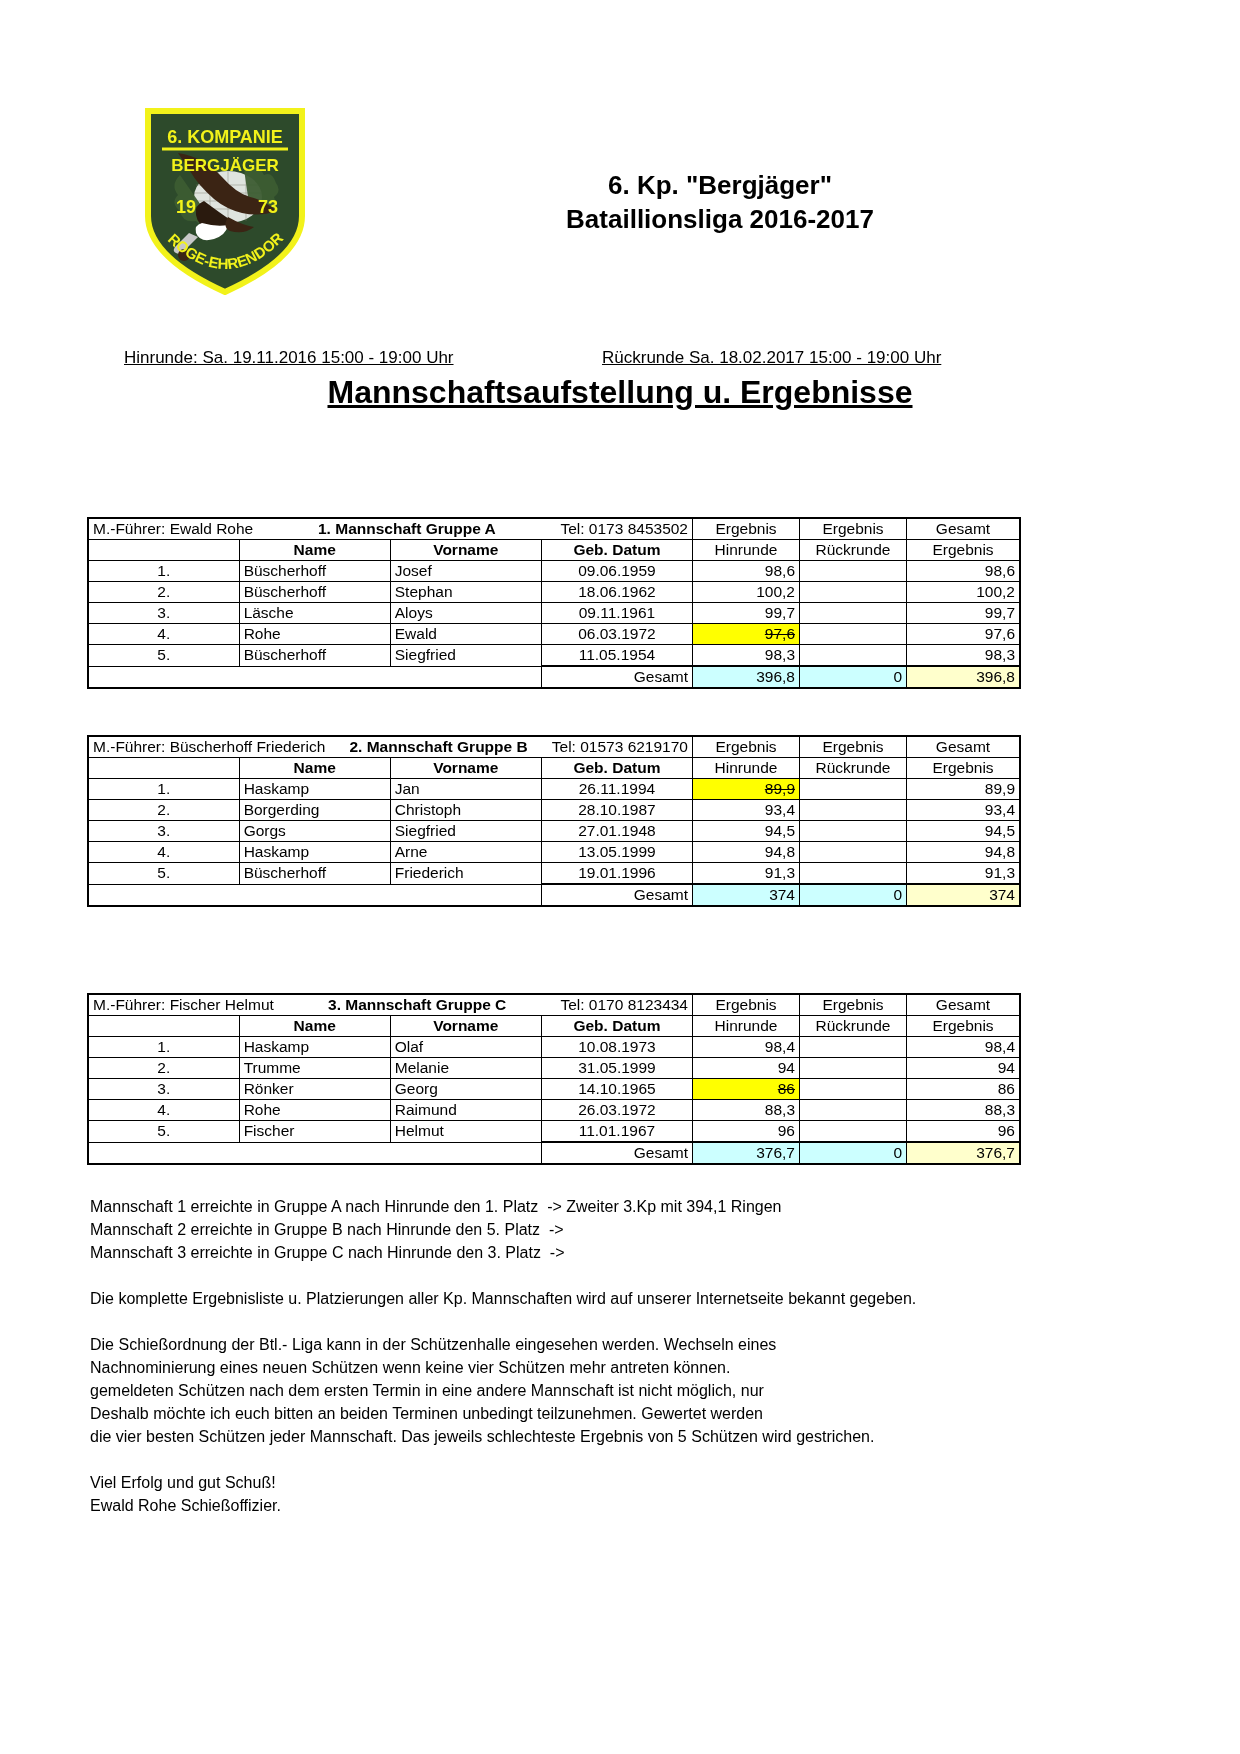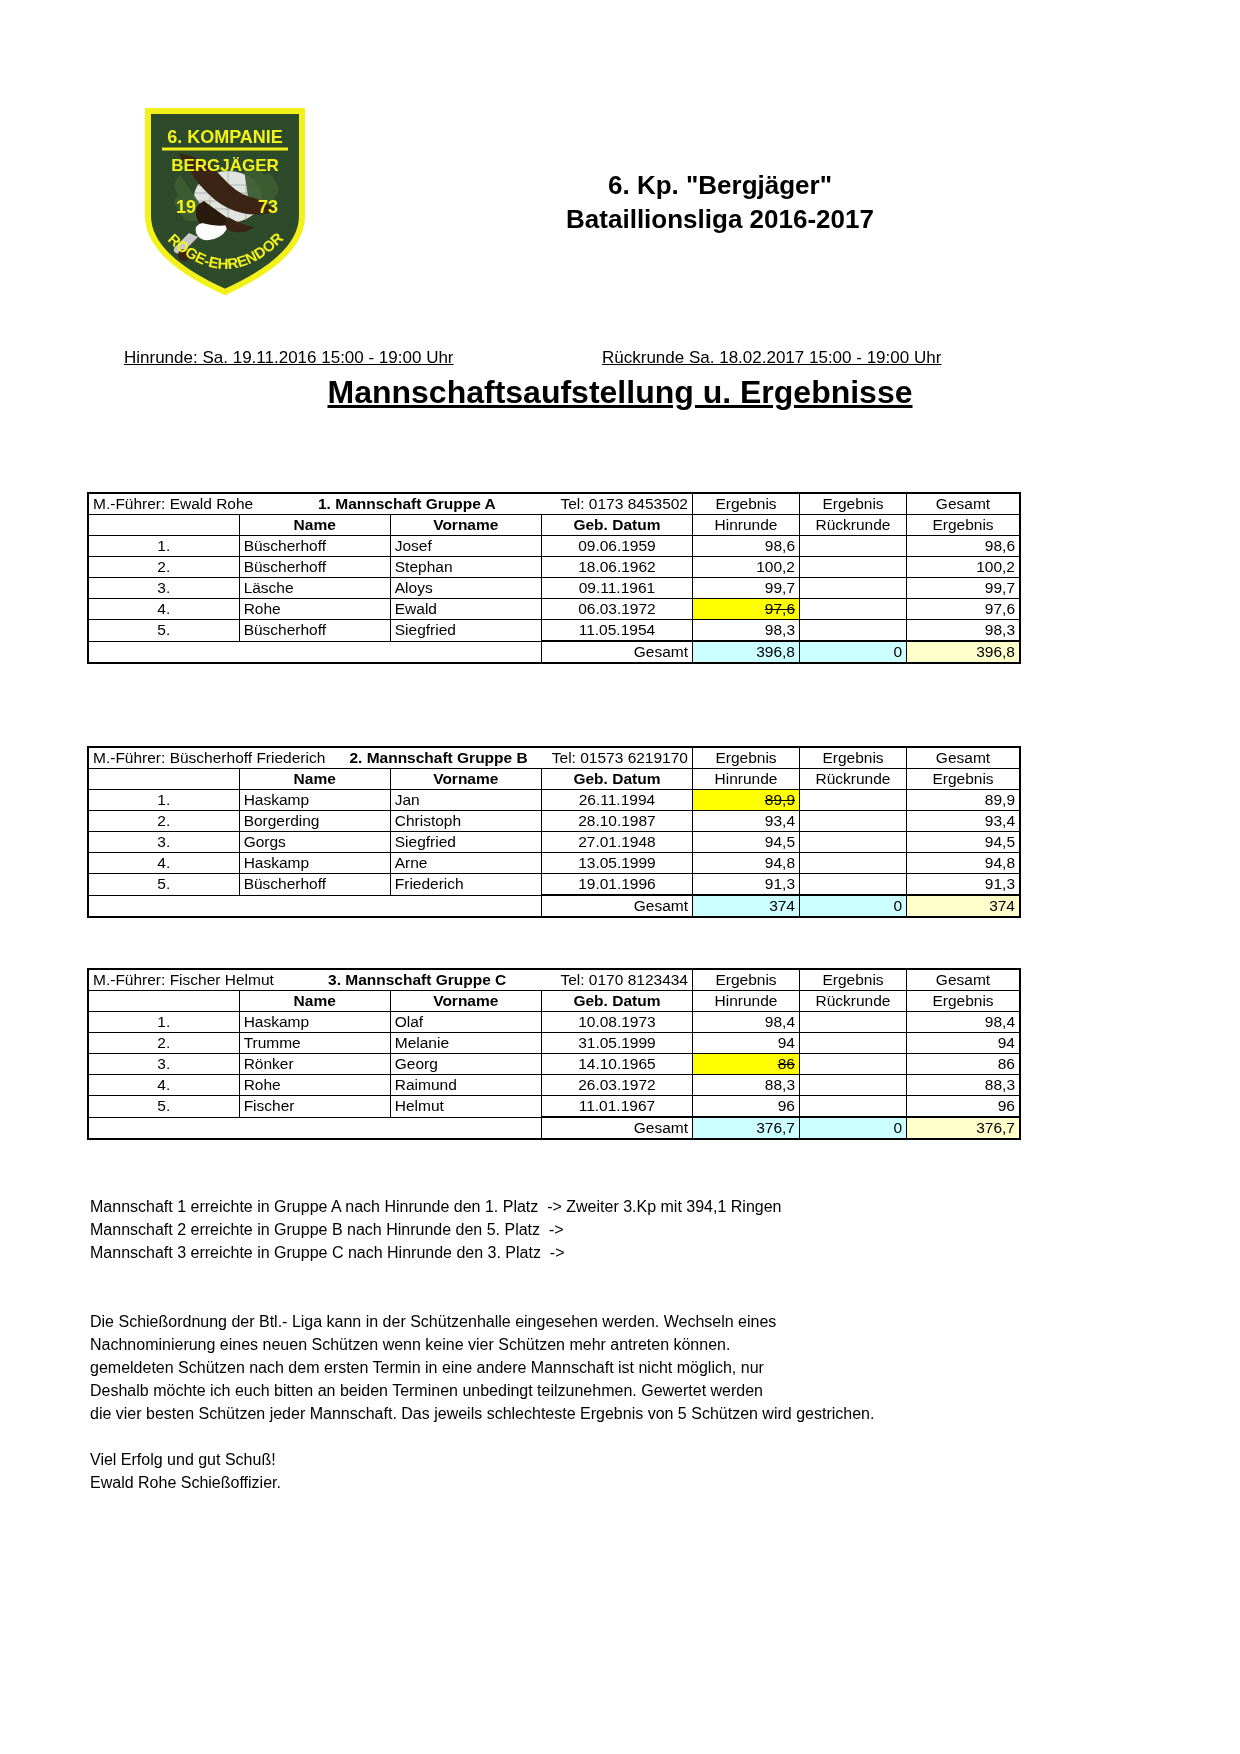--- a/index.html
+++ b/index.html
@@ -81,20 +81,21 @@
   }
 
   
   .team-table {
     position: absolute;
     border-collapse: collapse;
     font-size: 15.5px;
     table-layout: fixed;
     left: 87px;
     width: 934px;
+    margin-top: 25px;
   }
   .team-table td {
     border: 1px solid #000000;
     padding: 0 4px;
     height: 20px;
     line-height: 20px;
     overflow: hidden;
     white-space: nowrap;
     background: #ffffff;
   }
@@ -308,21 +309,21 @@
           </tr>
           <tr class="totalrow">
             <td colspan="3" class="cell-blank" style="border: none;"></td>
             <td class="cell-total-label col-geb">Gesamt</td>
             <td class="cell-total-cyan col-hin">396,8</td>
             <td class="cell-total-cyan col-ruck">0</td>
             <td class="cell-total-yellowlight col-ges">396,8</td>
           </tr>
         </tbody>
       </table>
-      <table class="team-table" style="top: 746px;">
+      <table class="team-table" style="top: 710px;">
         <tbody>
           <tr>
             <td colspan="4" class="hdr-info">
               <div class="hdr-info-inner">
                 <span class="mf">M.-Führer: Büscherhoff Friederich</span>
                 <span class="mann">2. Mannschaft Gruppe B</span>
                 <span class="tel">Tel: 01573 6219170</span>
               </div>
             </td>
             <td class="hdr-erg col-hin">Ergebnis</td>
@@ -469,20 +470,21 @@
           </tr>
         </tbody>
       </table>
     </div>
 
   <div class="notes" id="notes-host" style="top:1165px;">
       <p>Mannschaft 1 erreichte in Gruppe A nach Hinrunde den 1. Platz  -&gt; Zweiter 3.Kp mit 394,1 Ringen</p>
       <p>Mannschaft 2 erreichte in Gruppe B nach Hinrunde den 5. Platz  -&gt;</p>
       <p>Mannschaft 3 erreichte in Gruppe C nach Hinrunde den 3. Platz  -&gt;</p>
       <div class="gap"></div>
+      <p>Die komplette Ergebnisliste u. Platzierungen aller Kp. Mannschaften wird auf unserer Internetseite bekannt gegeben.</p>
       <div class="gap"></div>
       <p>Die Schießordnung der Btl.- Liga kann in der Schützenhalle eingesehen werden. Wechseln eines</p>
       <p>Nachnominierung eines neuen Schützen wenn keine vier Schützen mehr antreten können.</p>
       <p>gemeldeten Schützen nach dem ersten Termin in eine andere Mannschaft ist nicht möglich, nur</p>
       <p>Deshalb möchte ich euch bitten an beiden Terminen unbedingt teilzunehmen. Gewertet werden</p>
       <p>die vier besten Schützen jeder Mannschaft. Das jeweils schlechteste Ergebnis von 5 Schützen wird gestrichen.</p>
       <div class="gap"></div>
       <p>Viel Erfolg und gut Schuß!</p>
       <p>Ewald Rohe Schießoffizier.</p>
     </div>

